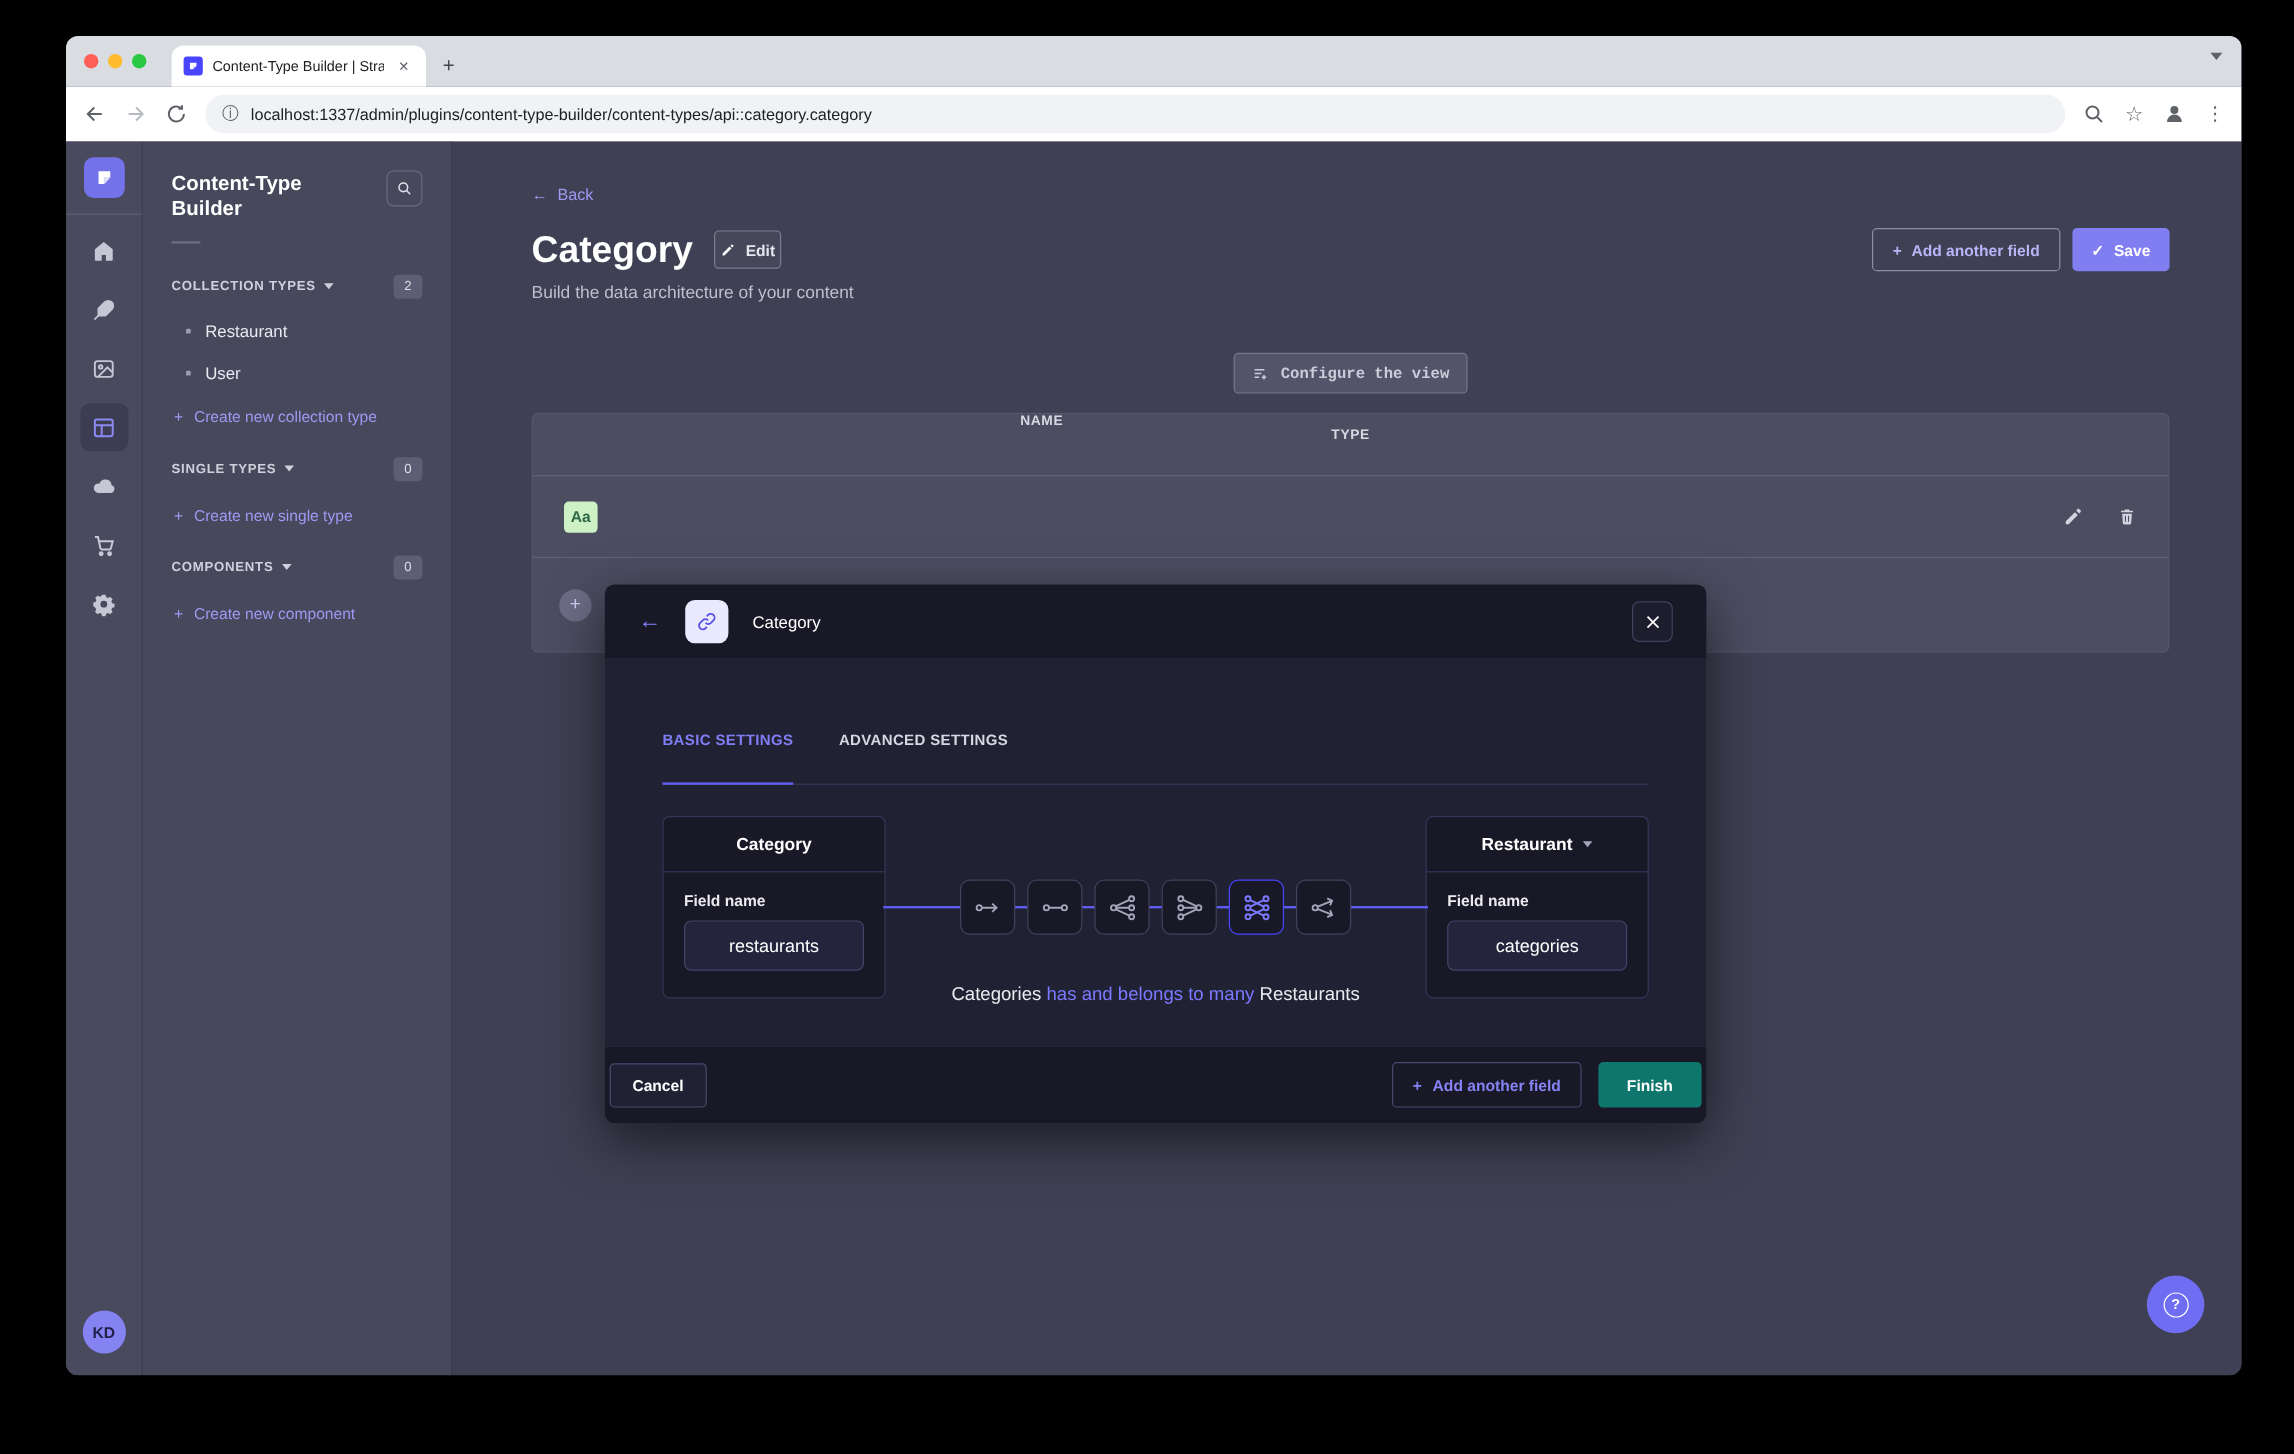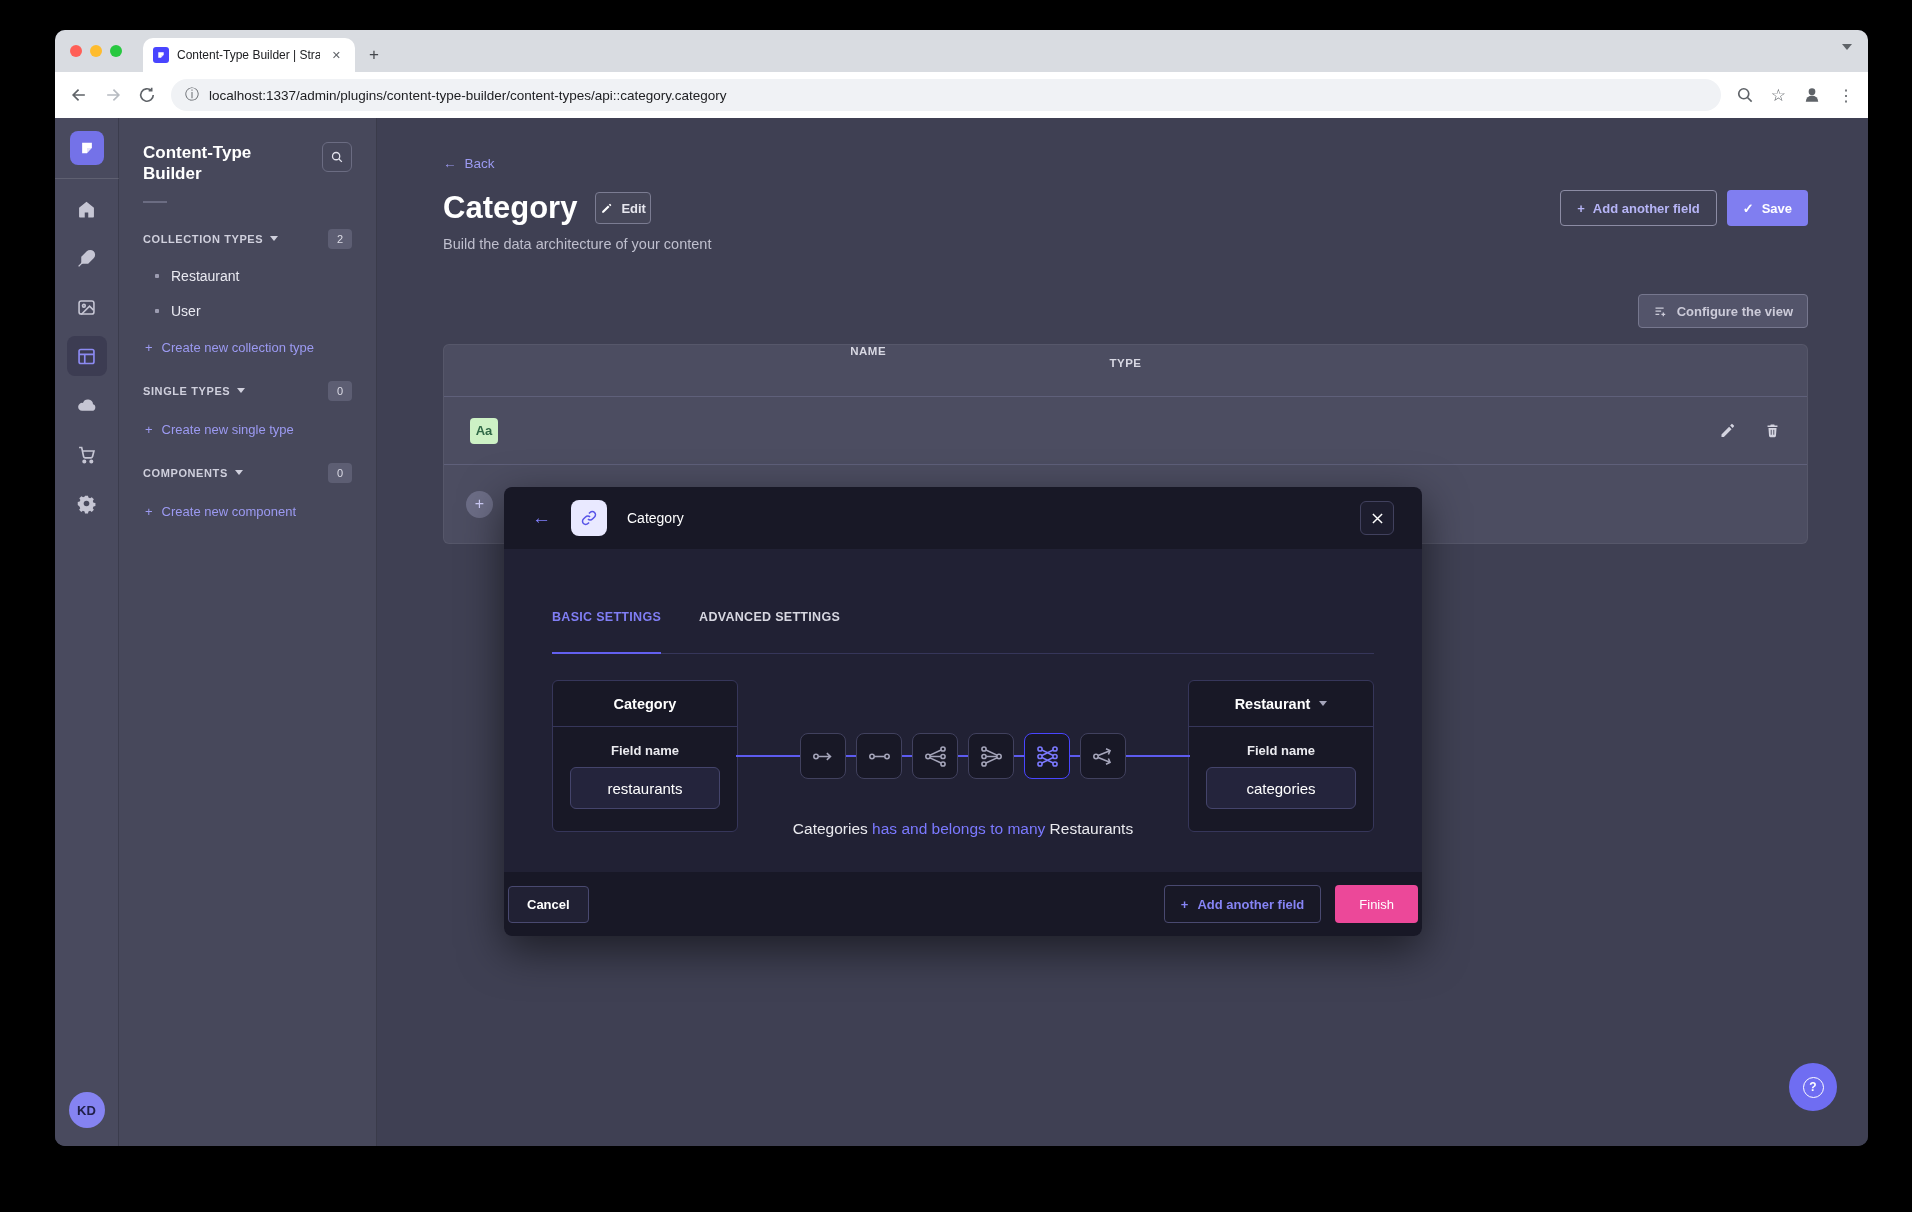--- a/index.html
+++ b/index.html
@@ -64,21 +64,21 @@
   .back-link { display:inline-flex; align-items:center; gap:8px; color:#9c9af2; font-size:13.5px; }
   .hdr-row { display:flex; justify-content:space-between; align-items:center; margin-top:18px; }
   .hdr-left { display:flex; align-items:center; gap:18px; }
   .page-title { font-size:31px; font-weight:700; color:#fff; }
   .edit-btn { height:32px; padding:0 4px; border:1px solid #7b7c92; border-radius:4px; background:rgba(255,255,255,.04);
               display:flex; align-items:center; gap:8px; color:#e6e6ee; font-size:13px; font-weight:600; }
   .hdr-right { display:flex; gap:10px; }
   .btn-outline-p { height:36px; padding:0 16px; border:1px solid #8c8ca4; border-radius:4px; display:flex; align-items:center; gap:8px; color:#b7b5f7; font-size:13px; font-weight:600; }
   .btn-save { height:36px; padding:0 16px; border-radius:4px; background:#807ef0; display:flex; align-items:center; gap:8px; color:#fff; font-size:13px; font-weight:600; }
   .subtitle { margin-top:10px; color:#bfbfce; font-size:14.5px; }
-  .cfg-row { display:flex; justify-content:flex-end; margin-top:42px; }
+  .cfg-row { display:flex; justify-content:center; margin-top:42px;font-family:Liberation Mono, monospace; }
   .cfg-btn { height:34px; padding:0 14px; background:#53546a; border:1px solid #76778e; border-radius:4px; display:flex; align-items:center; gap:9px; color:#cccbd9; font-size:13px; font-weight:600; }
   .cfg-btn svg { width:15px; height:15px; }
 
   .table-card { margin-top:16px; background:#4c4d61; border:1px solid rgba(255,255,255,.06); border-radius:6px; }
   .t-head { height:52px; display:flex; align-items:center; padding:0 26px; border-bottom:1px solid #5f607a;flex-direction:column; }
   .t-col-name { width:42%; font-size:11.5px; font-weight:700; letter-spacing:.5px; color:#d8d8e3; }
   .t-col-type { flex:1; font-size:11.5px; font-weight:700; letter-spacing:.5px; color:#d8d8e3;text-align:right; }
   .t-row { height:68px; display:flex; align-items:center; padding:0 26px; border-bottom:1px solid #5f607a; }
   .type-chip { width:28px; height:26px; border-radius:4px; background:#cdf1c5; color:#2f6846; font-size:13px; font-weight:700; display:flex; align-items:center; justify-content:center; }
   .t-row-name { width:42%; display:flex; align-items:center; }
@@ -106,35 +106,35 @@
   .m-title { font-size:20px; font-weight:700; color:#fff; }
   .m-sub { font-size:13px; color:#a5a5ba; margin:10px 0 16px; }
   .m-tabs { display:flex; gap:38px; padding-top:8px; }
   .m-tab { font-size:12.5px; font-weight:700; letter-spacing:.3px; color:#d7d7e1; padding-bottom:28px;margin-top:23px; }
   .m-tab.active { color:#807ef5; border-bottom:2px solid #6360f0; margin-bottom:-1px; }
   .diagram { margin-top:26px; display:flex; height:152px; }
   .rel-card { width:186px; background:#181826; border:1px solid #36365a; border-radius:6px; display:flex; flex-direction:column; flex-shrink:0; }
   .rel-card-head { height:46px; display:flex; align-items:center; justify-content:center; gap:9px; border-bottom:1px solid #36365a; color:#fff; font-size:14.5px; font-weight:600; }
   .dd-caret { width:0; height:0; border-left:4.5px solid transparent; border-right:4.5px solid transparent; border-top:5.5px solid #a5a5ba; }
   .rel-card-body { padding:11px 17px; }
-  .f-label { font-size:13px; font-weight:600; color:#eaeaef; margin:5px 0 9px;text-align:center; }
+  .f-label { font-size:13px; font-weight:600; color:#eaeaef; margin:5px 0 9px; }
   .f-input { width:100%; height:42px; background:#24243c; border:1px solid #44446b; border-radius:6px; color:#fff; font-size:15px; text-align:center; font-family:"Liberation Sans", sans-serif; outline:none; }
   .connector { flex:1; position:relative; display:flex; align-items:center; justify-content:center; }
   .conn-line { position:absolute; left:-2px; right:-2px; top:75px; height:2px; background:#5d5bf0; }
   .rel-btns { position:relative; display:flex; gap:10px; }
   .rel-btn { width:46px; height:46px; background:#181826; border:1px solid #41415e; border-radius:8px; display:flex; align-items:center; justify-content:center; color:#a5a5ba; }
   .rel-btn svg { width:25px; height:25px; }
   .rel-btn.selected { border:1px solid #4945ff; color:#7b79ff; }
   .sentence { position:absolute; bottom:-6px; left:50%; transform:translateX(-50%); width:max-content; font-size:15.5px; color:#eaeaef; }
   .sentence .rel { color:#7b79ff; }
   .m-footer { height:64px; background:#181826; border-radius:0 0 8px 8px; display:flex; align-items:center; padding:0 4px; }
   .btn-cancel { height:37px; padding:0 18px; background:#212134; border:1px solid #494970; border-radius:4px; color:#fff; font-size:13px; font-weight:600; display:flex; align-items:center; }
   .m-foot-right { margin-left:auto; display:flex; gap:14px; }
   .btn-addf { height:38px; padding:0 16px; background:#181826; border:1px solid #494970; border-radius:4px; color:#8684f5; font-size:13px; font-weight:600; display:flex; align-items:center; gap:9px; }
-  .btn-finish { height:38px; padding:0 24px; background:#ec4899; border-radius:4px; color:#fff; font-size:13px; font-weight:400; display:flex; align-items:center; }
+  .btn-finish { height:38px; padding:0 24px; background:#0f766e; border-radius:4px; color:#fff; font-size:13px; font-weight:700; display:flex; align-items:center; }
 
   svg { display:block; }
 </style>
 </head>
 <body>
 
 <div class="stage">
   <div class="window">
 
     <div class="tabbar">

